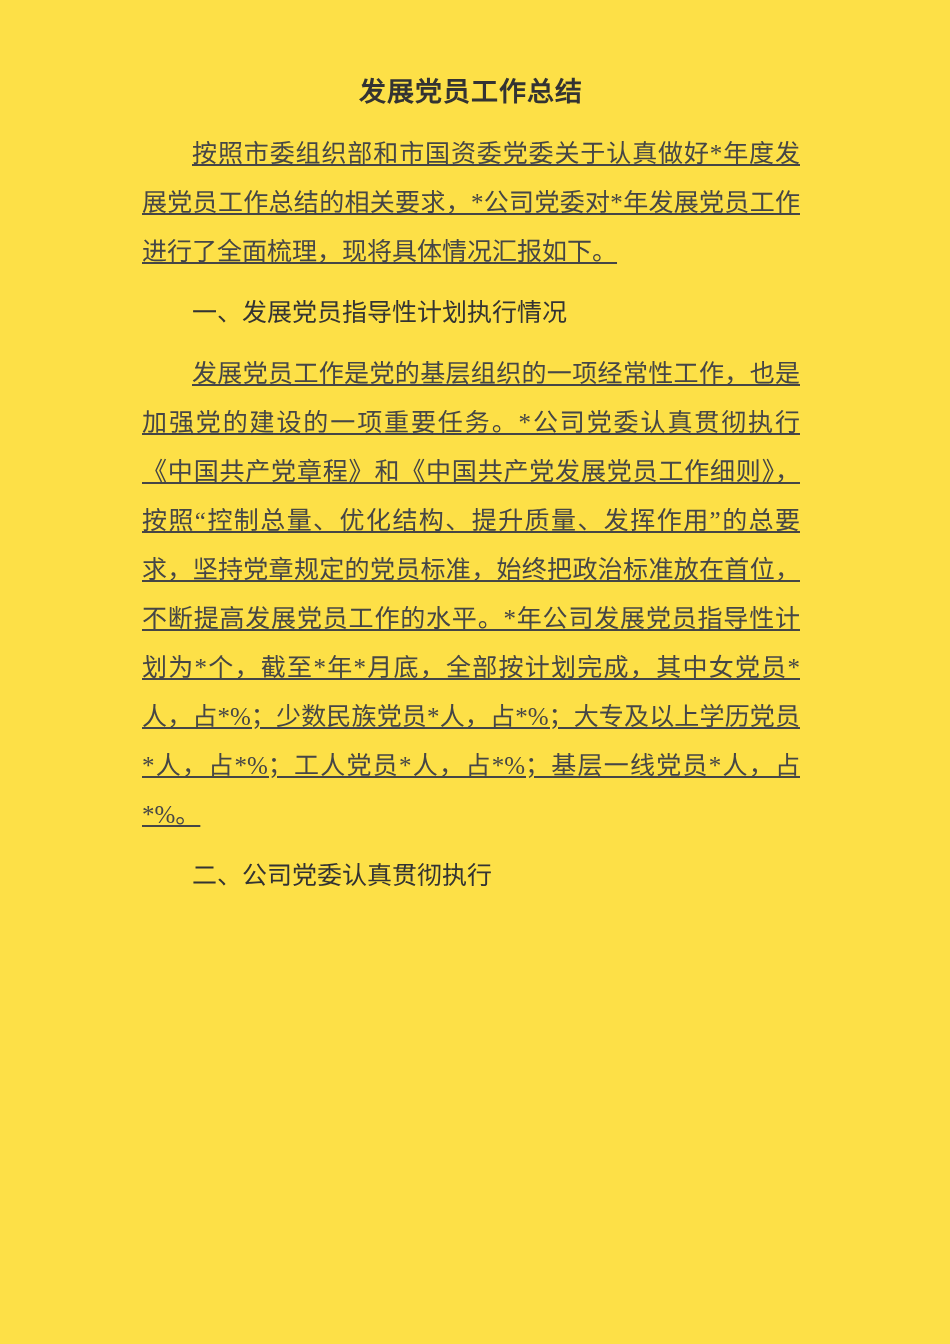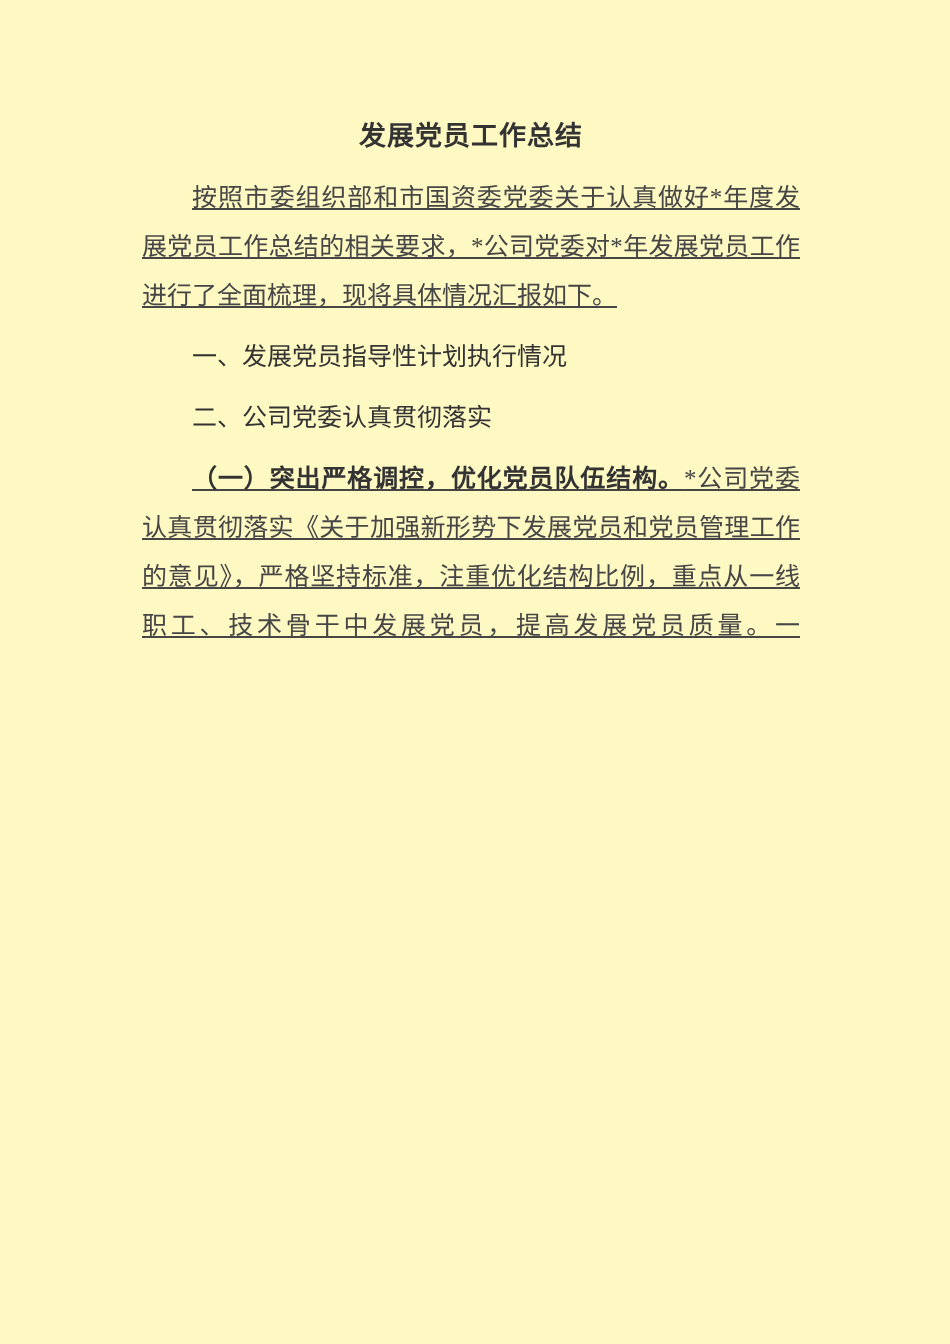--- a/index.html
+++ b/index.html
@@ -5,23 +5,23 @@
   html, body {
     margin: 0;
     padding: 0;
     background: #ffffff;
   }
   .page {
     position: relative;
     width: 950px;
     height: 1344px;
     margin: 0 auto;
-    background: #fef9c3;
+    background: #fde047;
     box-sizing: border-box;
-    padding: 112px 150px 40px 142px;
+    padding: 68px 150px 40px 142px;
     font-family: "Liberation Serif", serif;
     color: #464646;
     overflow: hidden;
   }
   .doc-title {
     font-size: 27px;
     font-weight: bold;
     color: #333333;
     text-align: center;
     line-height: 49px;
@@ -58,18 +58,18 @@
 <body>
 
 <div class="page">
 
   <h1 class="doc-title">发展党员工作总结</h1>
 
   <p class="para">按照市委组织部和市国资委党委关于认真做好*年度发展党员工作总结的相关要求，*公司党委对*年发展党员工作进行了全面梳理，现将具体情况汇报如下。</p>
 
   <h2 class="heading">一、发展党员指导性计划执行情况</h2>
 
+  <p class="para">发展党员工作是党的基层组织的一项经常性工作，也是加强党的建设的一项重要任务。*公司党委认真贯彻执行《中国共产党章程》和《中国共产党发展党员工作细则》，按照“控制总量、优化结构、提升质量、发挥作用”的总要求，坚持党章规定的党员标准，始终把政治标准放在首位，不断提高发展党员工作的水平。*年公司发展党员指导性计划为*个，截至*年*月底，全部按计划完成，其中女党员*人，占*%；少数民族党员*人，占*%；大专及以上学历党员*人，占*%；工人党员*人，占*%；基层一线党员*人，占*%。</p>
 
-  <h2 class="heading">二、公司党委认真贯彻落实</h2>
+  <h2 class="heading">二、公司党委认真贯彻执行</h2>
 
-  <p class="para justify-last"><strong class="lead">（一）突出严格调控，优化党员队伍结构。</strong><span>*公司党委认真贯彻落实《关于加强新形势下发展党员和党员管理工作的意见》，严格坚持标准，注重优化结构比例，重点从一线职工、技术骨干中发展党员，提高发展党员质量。一</span></p>
 
 </div>
 
 </body></html>

